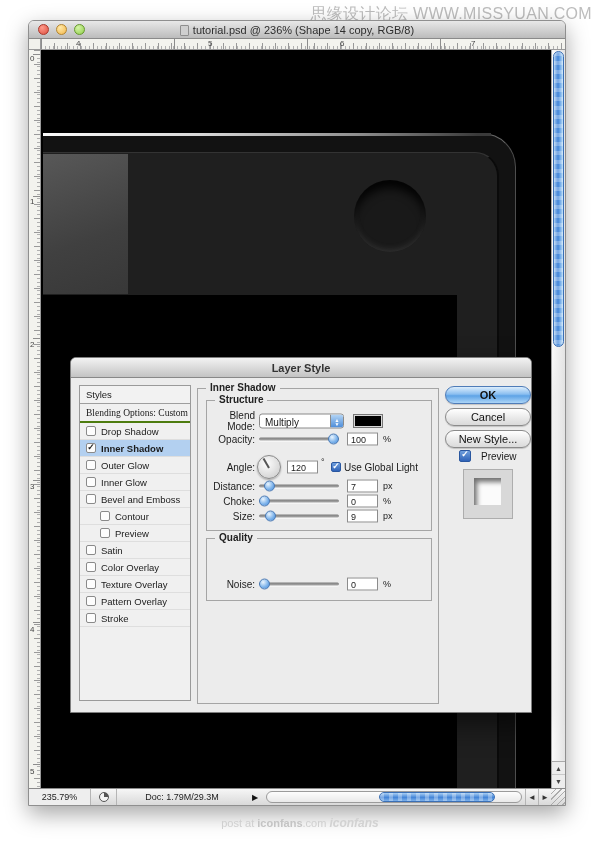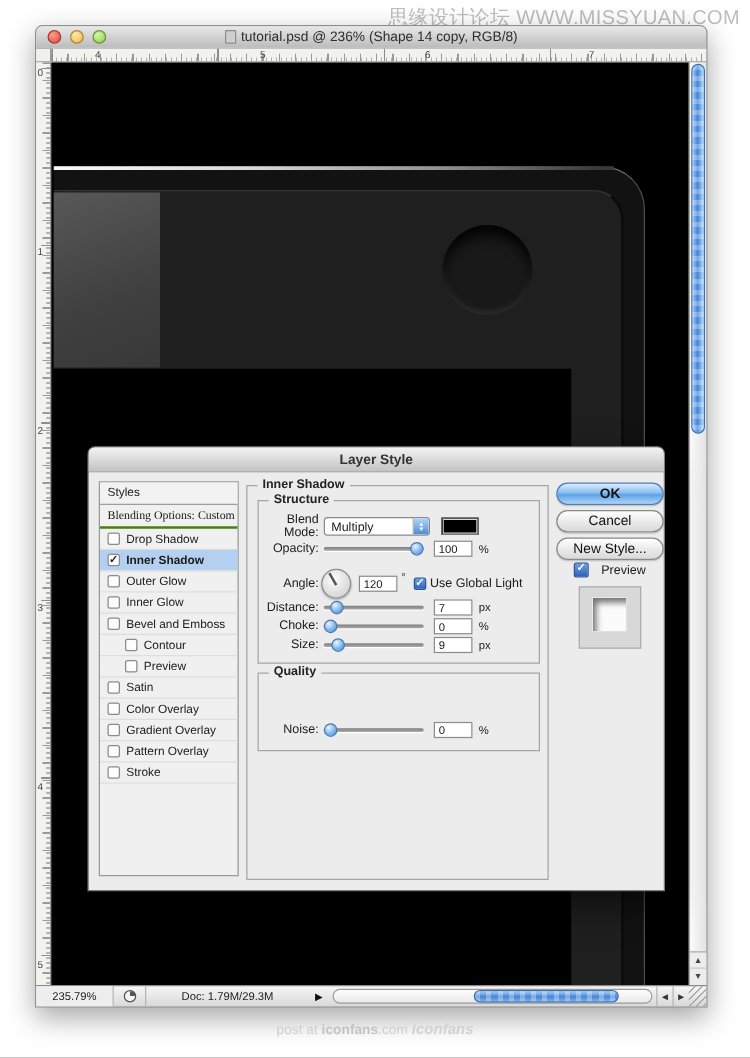--- a/index.html
+++ b/index.html
@@ -291,21 +291,21 @@
     <div class="sb-row">
         <span class="cbx"></span>
         <span>Satin</span>
       </div>
     <div class="sb-row">
         <span class="cbx"></span>
         <span>Color Overlay</span>
       </div>
     <div class="sb-row">
         <span class="cbx"></span>
-        <span>Gradient Overlay</span>
+        <span>Texture Overlay</span>
       </div>
     <div class="sb-row">
         <span class="cbx"></span>
         <span>Pattern Overlay</span>
       </div>
     <div class="sb-row">
         <span class="cbx"></span>
         <span>Stroke</span>
       </div>
   </div>

